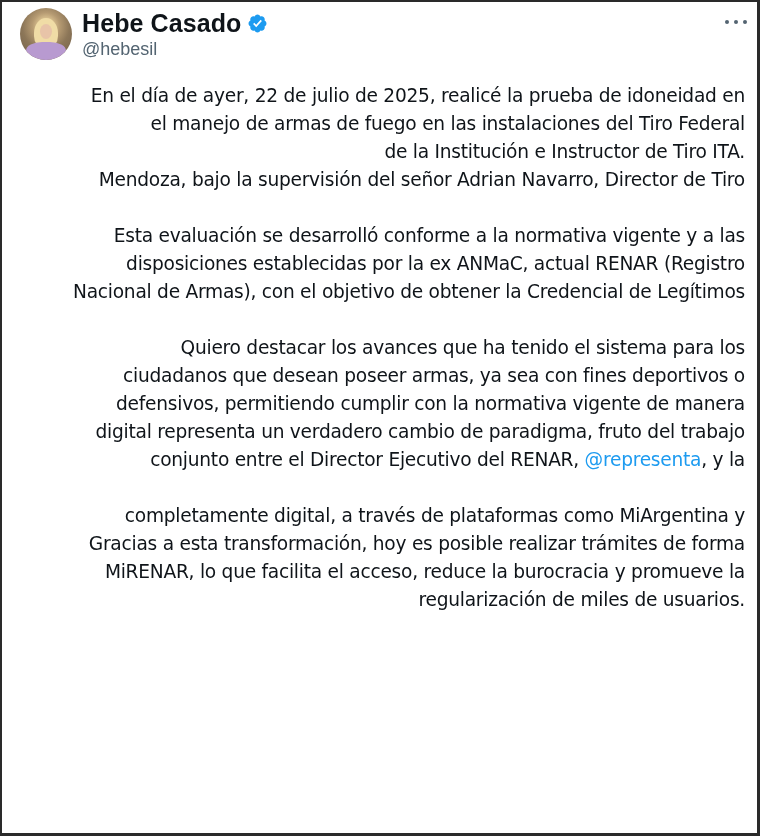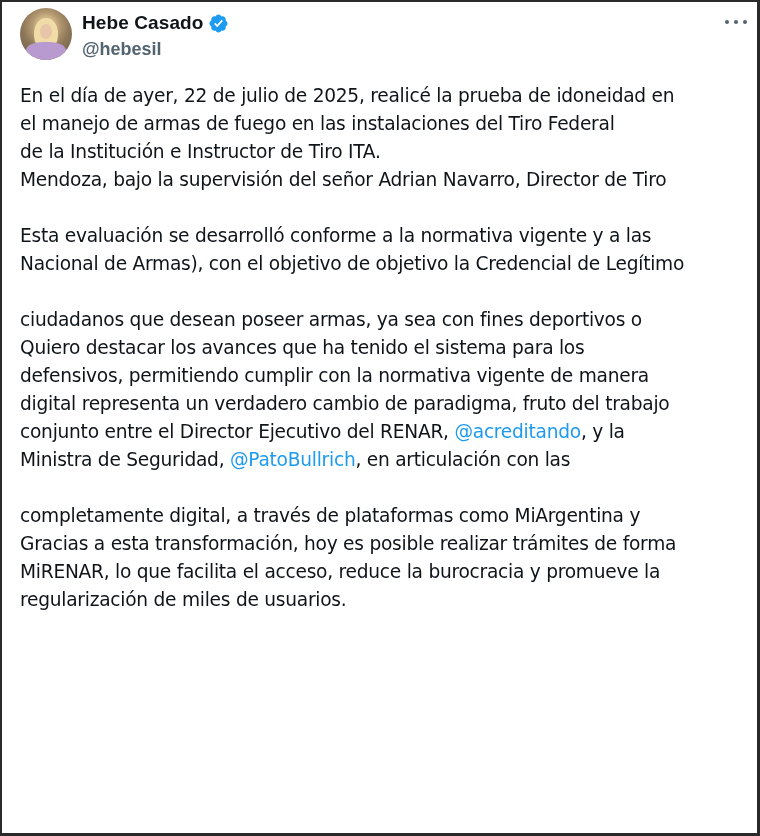--- a/index.html
+++ b/index.html
@@ -73,36 +73,35 @@
     }
     .name-row {
       display: flex;
       align-items: center;
       gap: 5px;
       height: 26px;
     }
     .display-name {
       font-family: "Liberation Sans", sans-serif;
       font-weight: bold;
-      font-size: 19px;
+      font-size: 25px;
       color: #0f1419;
       letter-spacing: 0.1px;
       text-align: right;
     }
     .verified {
       width: 21px;
       height: 21px;
       display: inline-block;
     }
     .handle {
       font-family: "Liberation Sans", sans-serif;
       font-size: 18px;
       color: #536471;
       margin-top: 3px;
-      font-weight: bold;
     }
     .more {
       position: absolute;
       right: 8px;
       top: 10px;
       width: 26px;
       height: 20px;
       display: flex;
       align-items: center;
       justify-content: space-between;
@@ -123,20 +122,21 @@
       top: 80px;
       width: 725px;
       font-family: "DejaVu Sans", sans-serif;
       font-size: 18.6px;
       line-height: 28px;
       color: #0f1419;
       letter-spacing: -0.25px;
     }
     .para {
       margin: 0 0 28px 0;
+      text-align: right;
     }
     .line {
       display: block;
       white-space: nowrap;
     }
     .mention {
       color: #1d9bf0;
       cursor: pointer;
     }
   </style>
@@ -176,30 +176,30 @@
 
     <div class="para">
       <span class="line">En el día de ayer, 22 de julio de 2025, realicé la prueba de idoneidad en</span>
       <span class="line">el manejo de armas de fuego en las instalaciones del Tiro Federal</span>
       <span class="line">de la Institución e Instructor de Tiro ITA.</span>
       <span class="line">Mendoza, bajo la supervisión del señor Adrian Navarro, Director de Tiro</span>
     </div>
 
     <div class="para">
       <span class="line">Esta evaluación se desarrolló conforme a la normativa vigente y a las</span>
-      <span class="line">Nacional de Armas), con el objetivo de objetivo la Credencial de Legítimo</span>
-    </div>
-
-    <div class="para">
+      <span class="line">disposiciones establecidas por la ex ANMaC, actual RENAR (Registro</span>
+      <span class="line">Nacional de Armas), con el objetivo de obtener la Credencial de Legítimos</span>
+    </div>
+
+    <div class="para">
+      <span class="line">Quiero destacar los avances que ha tenido el sistema para los</span>
       <span class="line">ciudadanos que desean poseer armas, ya sea con fines deportivos o</span>
-      <span class="line">Quiero destacar los avances que ha tenido el sistema para los</span>
       <span class="line">defensivos, permitiendo cumplir con la normativa vigente de manera</span>
       <span class="line">digital representa un verdadero cambio de paradigma, fruto del trabajo</span>
-      <span class="line"><span>conjunto entre el Director Ejecutivo del RENAR, </span><span class="mention">@acreditando</span><span>, y la</span></span>
-      <span class="line"><span>Ministra de Seguridad, </span><span class="mention">@PatoBullrich</span><span>, en articulación con las</span></span>
+      <span class="line"><span>conjunto entre el Director Ejecutivo del RENAR, </span><span class="mention">@representa</span><span>, y la</span></span>
     </div>
 
     <div class="para">
       <span class="line">completamente digital, a través de plataformas como MiArgentina y</span>
       <span class="line">Gracias a esta transformación, hoy es posible realizar trámites de forma</span>
       <span class="line">MiRENAR, lo que facilita el acceso, reduce la burocracia y promueve la</span>
       <span class="line">regularización de miles de usuarios.</span>
     </div>
 
   </div>

